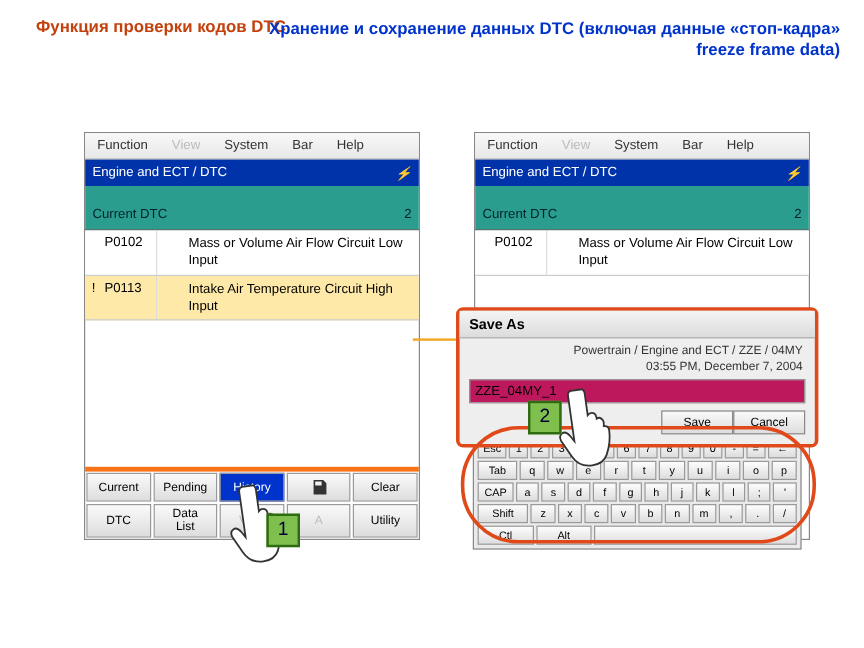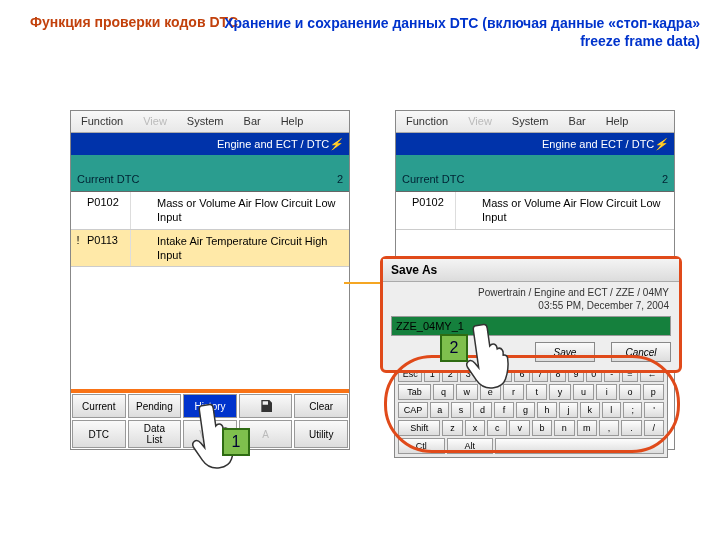--- a/index.html
+++ b/index.html
@@ -36,21 +36,21 @@
     font-size: 11px;
   }
   .menubar > div {
     padding: 4px 10px 0 10px; color: #333;
   }
   .menubar > div.dis { color: #bbb; }
 
   .bluebar {
     height: 22px; background: #0033aa; color: #fff;
     font-size: 11px; padding: 4px 6px;
-    display:flex; justify-content:flex-end; align-items:center;
+    display:flex; justify-content:space-between; align-items:center;
   }
   .bolt { color:#6f6; font-weight:bold; font-style:italic; }
 
   .tealbar {
     height: 20px; background: #2a9d8f; color:#023;
     font-size: 11px; padding: 18px 6px;
     display:flex; justify-content:space-between;
     border-bottom:1px solid #666;
   }
 
@@ -87,24 +87,24 @@
   .savebox .hdr {
     background:linear-gradient(#f4f4f4,#dcdcdc);
     font-weight:bold; font-size:12px; padding:4px 8px;
     border-bottom:1px solid #aaa;
   }
   .savebox .meta {
     font-size:10px; text-align:right; padding:4px 10px 2px 10px;
     color:#333; line-height:1.3;
   }
   .savebox .fname {
-    margin:2px 8px 6px 8px; background:#15803d; border:1px solid #999;
+    margin:2px 8px 6px 8px; background:#be185d; border:1px solid #999;
     font-size:11px; padding:3px 4px;
   }
-  .savebox .sbtns { display:flex; justify-content:flex-end; gap:16px; padding:0 8px 8px 0;font-style:italic;}
+  .savebox .sbtns { display:flex; justify-content:flex-end; gap:0; padding:0 8px 8px 0;}
   .savebox .sbtn {
     width:60px; height:20px; font-size:10px;
     background:linear-gradient(#fafafa,#ddd); border:1px solid #888;
     display:flex; align-items:center; justify-content:center;
   }
 
   
   .kbd {
     position:absolute; left:394px; top:362px; width:274px;
     background:#eaeaea; border:1px solid #888; padding:3px;

